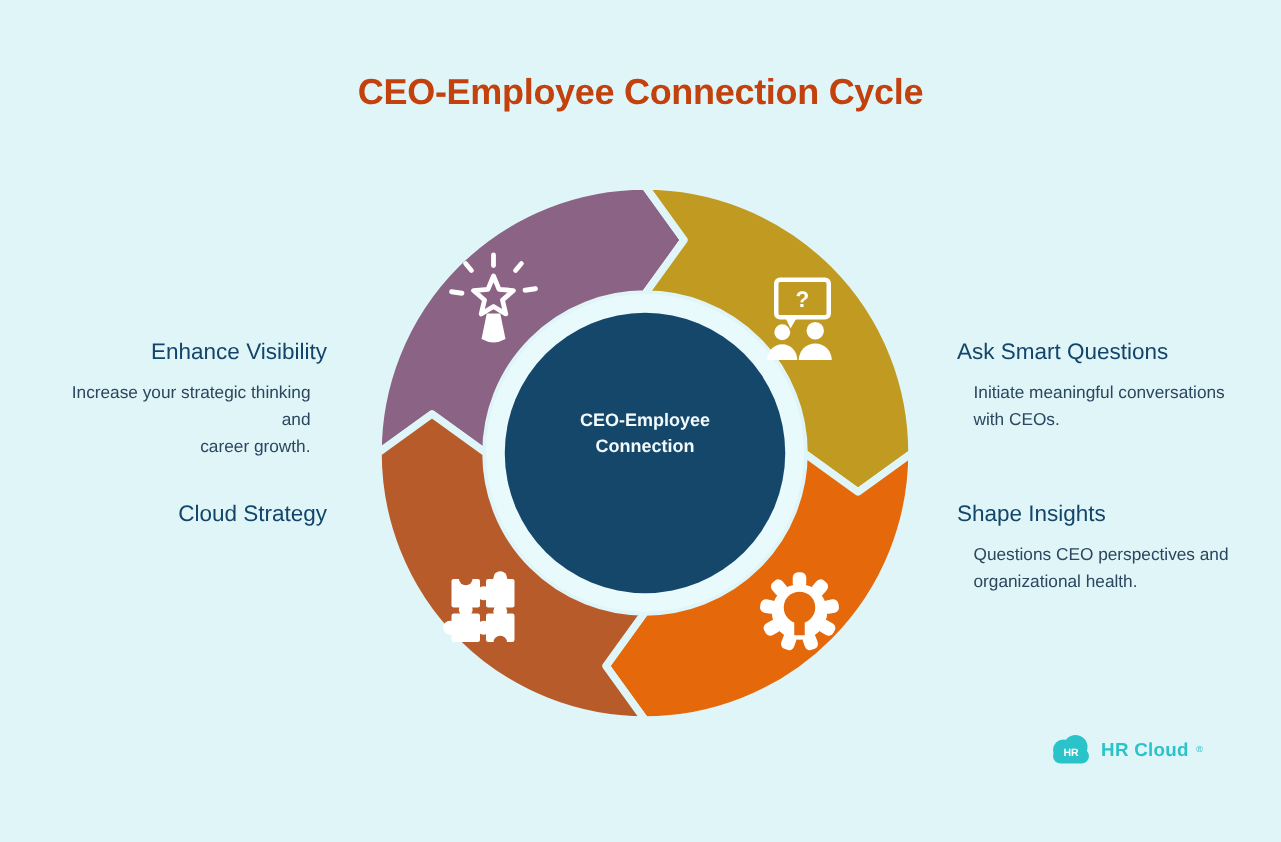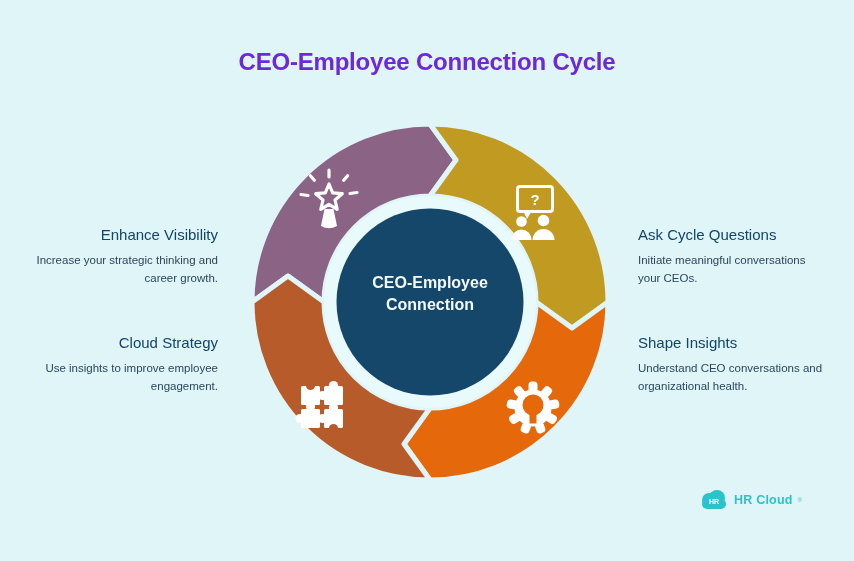--- a/index.html
+++ b/index.html
@@ -7,39 +7,39 @@
     width:854px;height:561px;overflow:hidden;
     background:#dff5f8;
     font-family:"Liberation Sans",sans-serif;
     position:relative;
   }
   .canvas{position:absolute;inset:0;}
   .page-title{
     position:absolute;top:48px;left:0;width:854px;
     text-align:center;margin:0;
     font-size:24px;font-weight:bold;letter-spacing:-0.2px;
-    color:#6d28d9;
+    color:#c2410c;
   }
   svg.wheel{position:absolute;left:0;top:0;}
   .center-label{
     position:absolute;left:340px;top:272px;width:180px;
     text-align:center;color:#f2fafc;
-    font-size:16px;font-weight:bold;line-height:1.4;
+    font-size:12px;font-weight:bold;line-height:1.4;
     white-space:pre-line;
   }
   .side{position:absolute;width:200px;}
   .side.left{left:18px;text-align:right;}
   .side.right{left:638px;text-align:left;}
   .side.row1{top:226px;}
   .side.row2{top:334px;}
   .side h2{
     margin:0 0 9px 0;font-size:15px;font-weight:normal;color:#134469;
   }
   .side p{
-    margin:0;font-size:11.5px;line-height:1.55;color:#2b465e;
+    margin:11px;font-size:11.5px;line-height:1.55;color:#2b465e;
     white-space:pre-line;
   }
   .logo{
     position:absolute;top:489px;right:52px;
     display:flex;align-items:center;gap:5px;
   }
   .logo .name{
     font-size:12.5px;font-weight:bold;color:#2bc3ca;letter-spacing:0.2px;
   }
   .logo sup{font-size:6px;color:#2bc3ca;vertical-align:super;}
@@ -119,35 +119,33 @@
   <div class="center-label">CEO-Employee
 Connection</div>
 
   <section class="side left row1">
     <h2>Enhance Visibility</h2>
     <p>Increase your strategic thinking and
 career growth.</p>
   </section>
 
   <section class="side right row1">
-    <h2>Ask Cycle Questions</h2>
+    <h2>Ask Smart Questions</h2>
     <p>Initiate meaningful conversations
-your CEOs.</p>
+with CEOs.</p>
   </section>
 
   <section class="side right row2">
     <h2>Shape Insights</h2>
-    <p>Understand CEO conversations and
+    <p>Questions CEO perspectives and
 organizational health.</p>
   </section>
 
   <section class="side left row2">
     <h2>Cloud Strategy</h2>
-    <p>Use insights to improve employee
-engagement.</p>
   </section>
 
   <div class="logo">
     <svg width="30" height="21" viewBox="0 0 30 21">
       <g fill="#2bc3ca">
         <circle cx="10" cy="11" r="7"></circle>
         <circle cx="18" cy="9" r="8"></circle>
         <rect x="3" y="10" width="24" height="10" rx="5"></rect>
       </g>
       <text x="15" y="15" text-anchor="middle" fill="#ffffff" font-size="7" font-weight="bold" font-family="Liberation Sans, sans-serif">HR</text>

